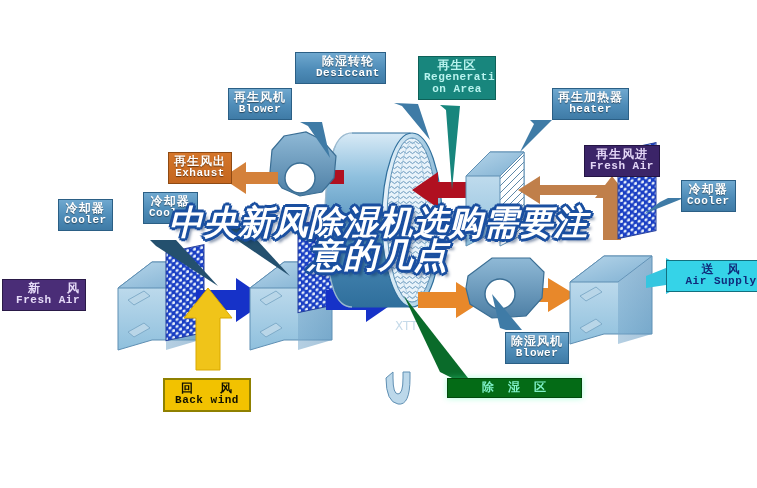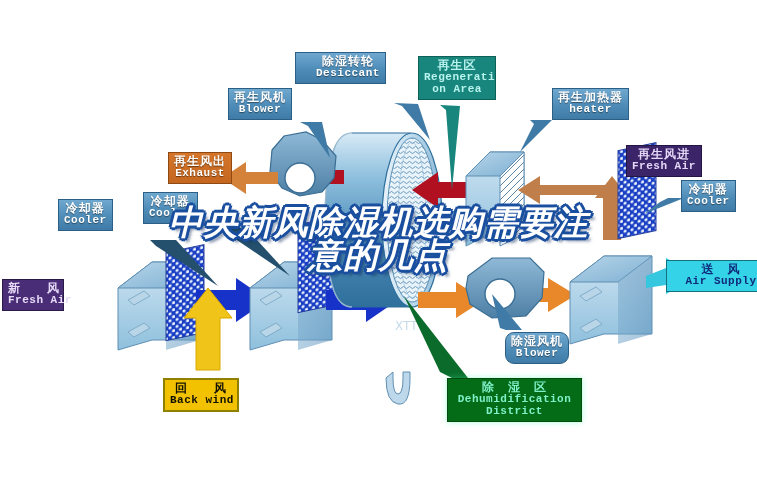--- a/index.html
+++ b/index.html
@@ -233,56 +233,55 @@
   <div class="lbl orange" style="left:168px;top:152px;">
     <span class="cn">再生风出</span>
     <span class="en">Exhaust</span>
   </div>
 
   <div class="lbl sky" style="left:524px;top:88px;margin-left:28px;">
     <span class="cn">再生加热器</span>
     <span class="en">heater</span>
   </div>
 
-  <div class="lbl purple" style="left:626px;top:145px;text-align:center;">
+  <div class="lbl purple" style="left:584px;top:145px;text-align:center;">
     <span class="cn">再生风进</span>
     <span class="en">Fresh Air</span>
   </div>
 
   <div class="lbl sky" style="left:681px;top:180px;">
     <span class="cn">冷却器</span>
     <span class="en">Cooler</span>
   </div>
 
   <div class="lbl sky" style="left:58px;top:199px;">
     <span class="cn">冷却器</span>
     <span class="en">Cooler</span>
   </div>
 
   <div class="lbl sky" style="left:143px;top:192px;">
     <span class="cn">冷却器</span>
     <span class="en">Cooler</span>
   </div>
 
-  <div class="lbl purple2" style="left:2px;top:279px;width:62px;text-align:right;">
+  <div class="lbl purple2" style="left:2px;top:279px;width:84px;text-align:right;">
     <span class="cn">新　　风</span>
     <span class="en">Fresh Air</span>
   </div>
 
-  <div class="lbl yellow" style="left:163px;top:378px;width:76px;">
+  <div class="lbl yellow" style="left:163px;top:378px;width:88px;">
     <span class="cn">回　　风</span>
     <span class="en">Back wind</span>
   </div>
 
   <div class="lbl green" style="left:447px;top:378px;width:135px;white-space:normal;">
     <span class="cn">除　湿　区</span>
-    <span class="en">Dehumidification District</span>
-  </div>
-
-  <div class="lbl sky" style="left:505px;top:332px;border-radius:9px;">
+  </div>
+
+  <div class="lbl sky" style="left:505px;top:332px;">
     <span class="cn">除湿风机</span>
     <span class="en">Blower</span>
   </div>
 
   <div class="lbl cyan" style="left:666px;top:260px;width:110px;">
     <span class="cn">送　风</span>
     <span class="en">Air Supply</span>
   </div>
 
   <div id="headline">

